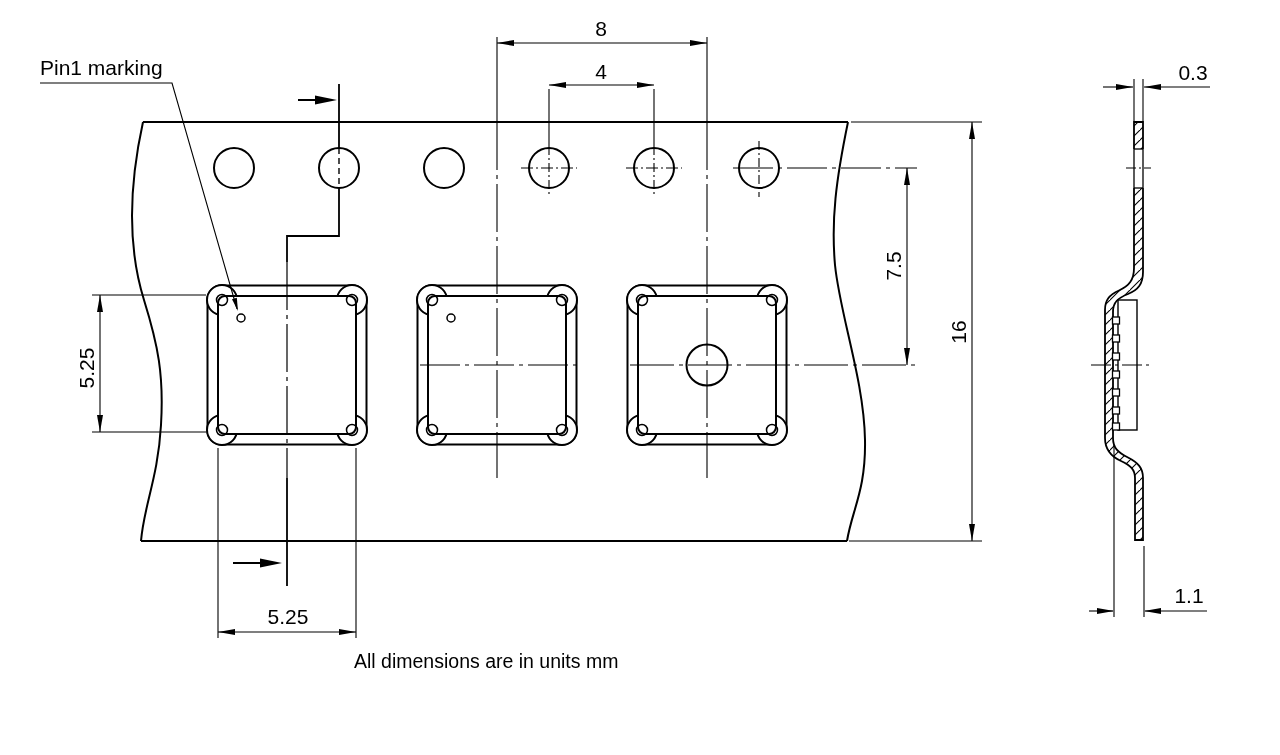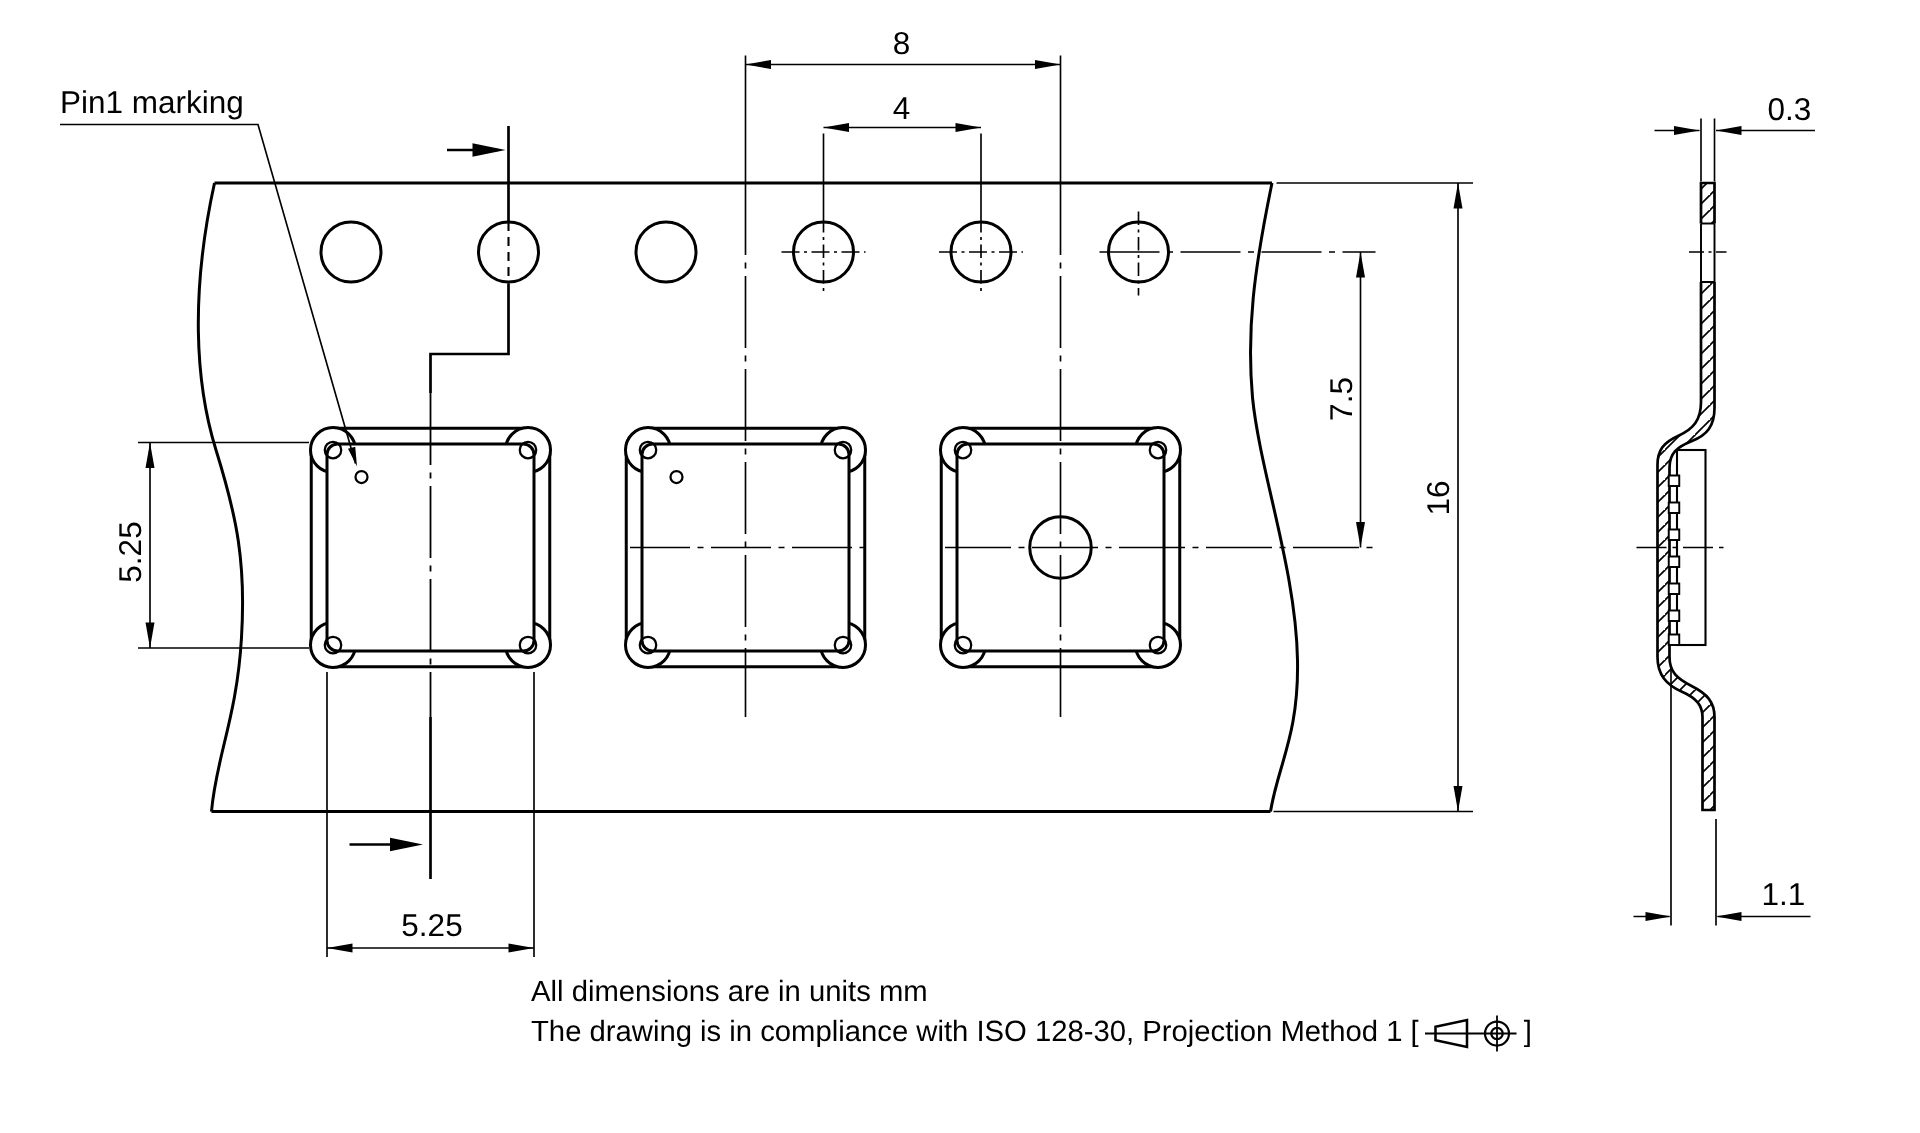--- a/index.html
+++ b/index.html
@@ -201,25 +201,14 @@
     <use href="#arr" transform="translate(1144,611) rotate(180)"></use>
     <text class="dimtxt" x="1189" y="603" text-anchor="middle">1.1</text>
   </g>
 </svg>
 
 
 <div class="notes">
   <div class="row">
     <span>All dimensions are in units mm</span>
   </div>
-  <div class="row">
-    <span>The drawing is in compliance with ISO 128-30, Projection Method 1 [</span>
-    <svg class="proj-symbol" width="64" height="28" viewBox="0 0 64 28">
-      <path d="M1,14 H62" stroke="#000" stroke-width="1.2" fill="none"></path>
-      <path d="M49,2 V26" stroke="#000" stroke-width="1.2" fill="none"></path>
-      <path d="M8,9.5 L29,5 L29,23 L8,18.5 Z" fill="none" stroke="#000" stroke-width="1.7"></path>
-      <circle cx="49" cy="14" r="8" fill="none" stroke="#000" stroke-width="1.5"></circle>
-      <circle cx="49" cy="14" r="3.8" fill="none" stroke="#000" stroke-width="1.5"></circle>
-    </svg>
-    <span>]</span>
-  </div>
 </div>
 </div>
 
 </body></html>

